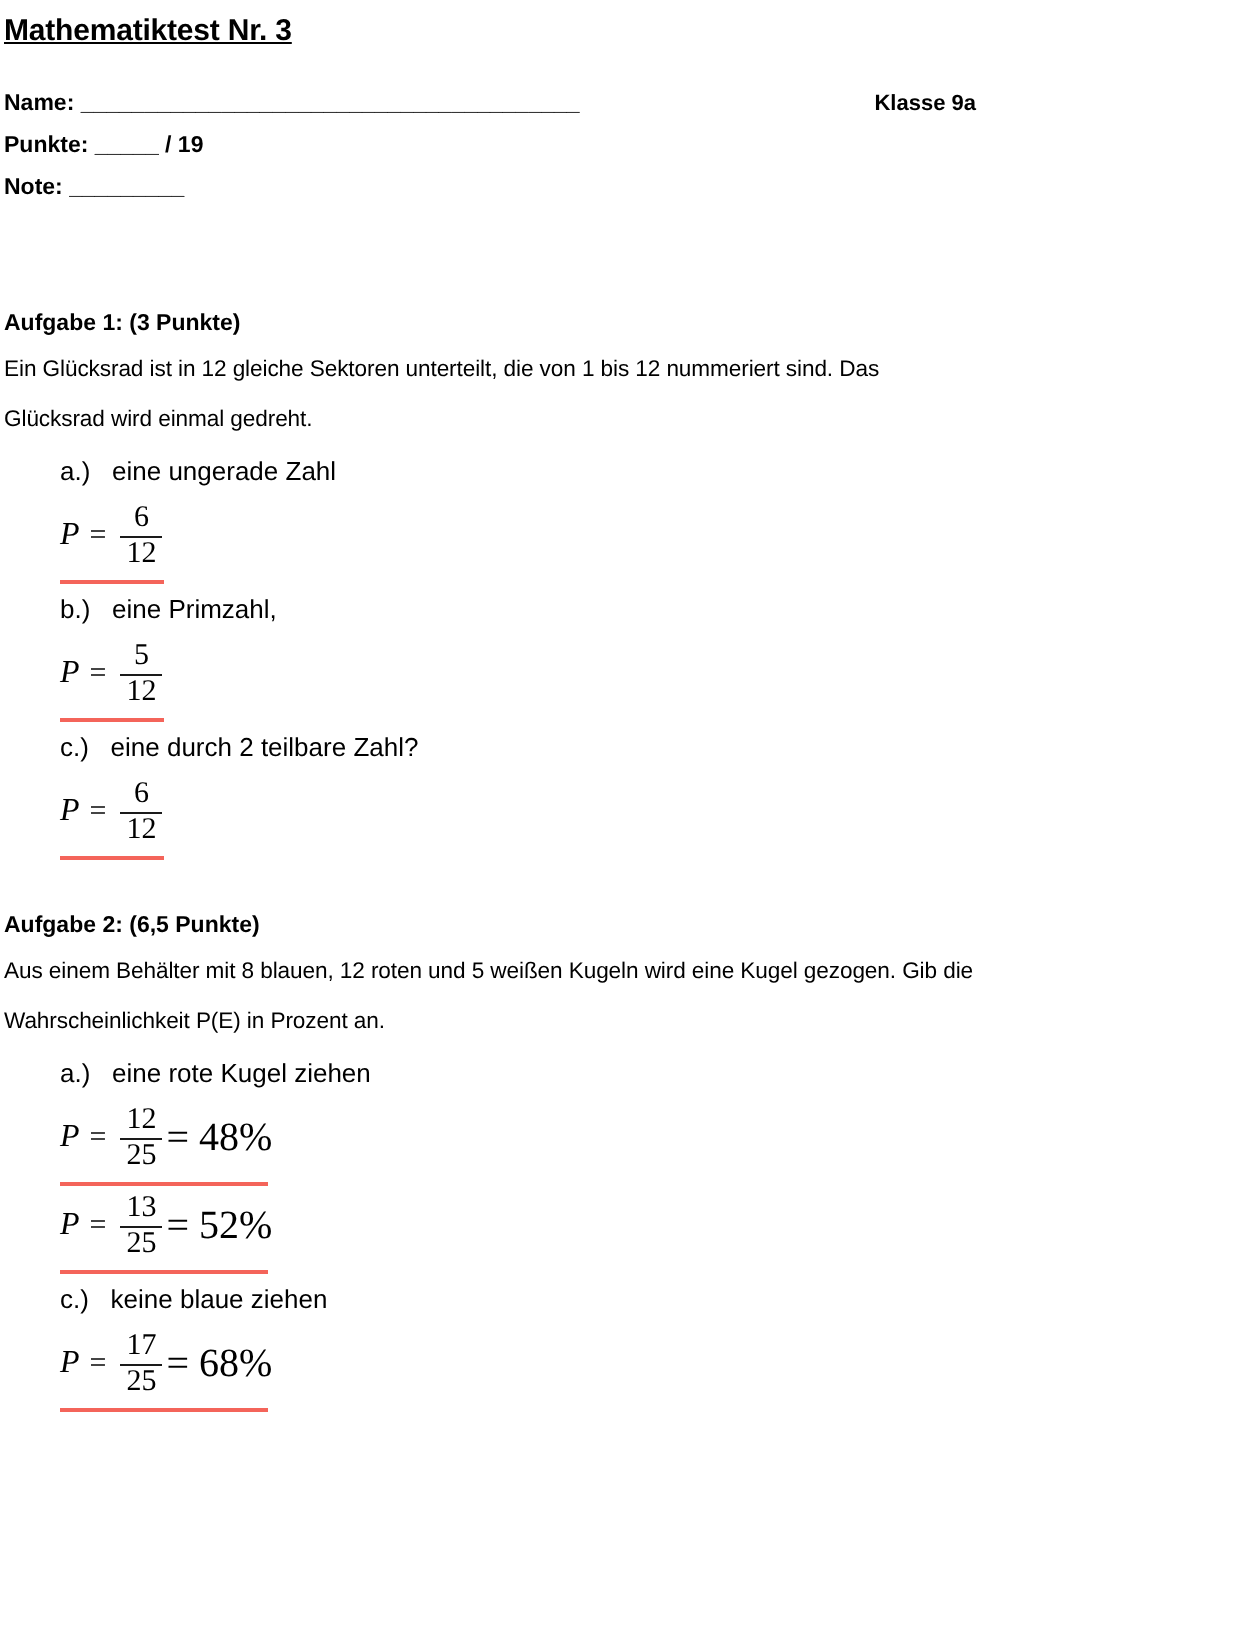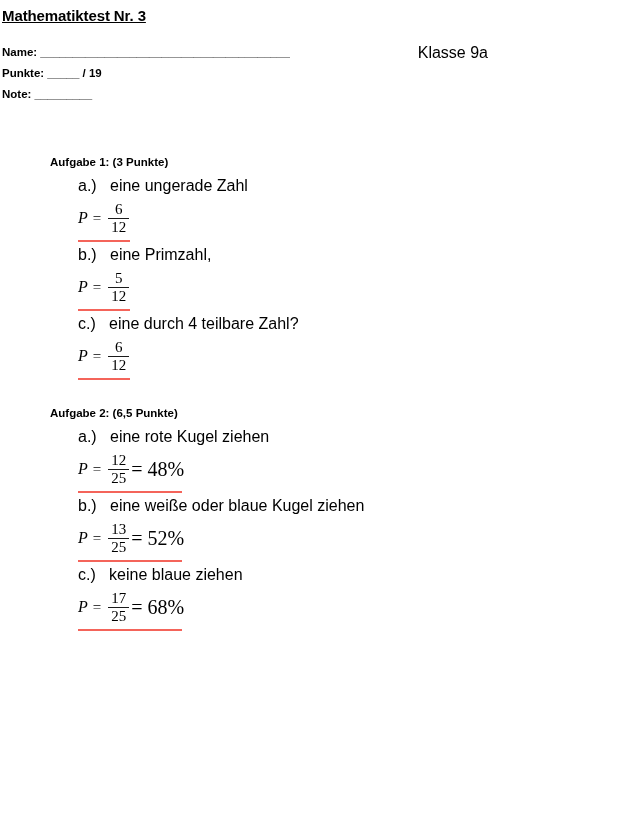--- a/index.html
+++ b/index.html
@@ -40,50 +40,49 @@
     display: flex;
     align-items: flex-end;
     justify-content: space-between;
     font-size: 11.5px;
     font-weight: bold;
     line-height: 21px;
     white-space: pre;
   }
   .meta-row .left { display: inline-block; }
   .meta-row .right {
-    font-size: 16px;
-    font-weight: normal;
+    font-size: 11px;
+    font-weight: bold;
     padding-right: 2px;
   }
 
   
   .section {
     margin-top: 0;
-    margin-left: 48px;
   }
   .section-heading {
     font-size: 11.5px;
     font-weight: bold;
     line-height: 22px;
     margin: 0;
   }
   .body-text {
     font-size: 11.3px;
     line-height: 25px;
     margin: 0;
     letter-spacing: -0.05px;
   }
   .prompt-line {
     font-size: 11.3px;
     line-height: 25px;
     margin: 0;
   }
 
   .sub-item {
-    font-size: 16px;
+    font-size: 13px;
     line-height: 25px;
     margin: 0;
     padding-left: 28px;
     white-space: pre;
   }
 
   
   .answer {
     margin: 0;
     padding-left: 28px;
@@ -166,20 +165,21 @@
     </div>
     <div class="meta-row">
       <span class="left">Note: _________</span>
     </div>
   </div>
 
   <div class="spacer-lg"></div>
 
   <div class="section">
     <div class="section-heading">Aufgabe 1: (3 Punkte)</div>
+    <div class="body-text">Ein Glücksrad ist in 12 gleiche Sektoren unterteilt, die von 1 bis 12 nummeriert sind. Das Glücksrad wird einmal gedreht.</div>
 
     <div class="sub-item">a.)   eine ungerade Zahl</div>
     <div class="answer">
       <span class="formula">
         <span class="var">P</span>
         <span class="eq">=</span>
         <span class="frac">
           <span class="num">6</span>
           <span class="bar"></span>
           <span class="den">12</span>
@@ -197,57 +197,57 @@
         <span class="frac">
           <span class="num">5</span>
           <span class="bar"></span>
           <span class="den">12</span>
         </span>
         <span class="result"></span>
       </span>
       <span class="redline short" style="background: rgb(244, 100, 90);"></span>
     </div>
 
-    <div class="sub-item">c.)   eine durch 4 teilbare Zahl?</div>
+    <div class="sub-item">c.)   eine durch 2 teilbare Zahl?</div>
     <div class="answer">
       <span class="formula">
         <span class="var">P</span>
         <span class="eq">=</span>
         <span class="frac">
           <span class="num">6</span>
           <span class="bar"></span>
           <span class="den">12</span>
         </span>
         <span class="result"></span>
       </span>
       <span class="redline short" style="background: rgb(244, 100, 90);"></span>
     </div>
   </div>
 
   <div class="spacer-md"></div>
 
   <div class="section">
     <div class="section-heading">Aufgabe 2: (6,5 Punkte)</div>
+    <div class="body-text">Aus einem Behälter mit 8 blauen, 12 roten und 5 weißen Kugeln wird eine Kugel gezogen. Gib die Wahrscheinlichkeit P(E) in Prozent an.</div>
 
     <div class="sub-item">a.)   eine rote Kugel ziehen</div>
     <div class="answer">
       <span class="formula">
         <span class="var">P</span>
         <span class="eq">=</span>
         <span class="frac">
           <span class="num">12</span>
           <span class="bar"></span>
           <span class="den">25</span>
         </span>
         <span class="result">= 48%</span>
       </span>
       <span class="redline long" style="background: rgb(244, 100, 90);"></span>
     </div>
 
-    <div class="sub-item">b.)   eine weiße oder blaue Kugel ziehen</div>
     <div class="answer">
       <span class="formula">
         <span class="var">P</span>
         <span class="eq">=</span>
         <span class="frac">
           <span class="num">13</span>
           <span class="bar"></span>
           <span class="den">25</span>
         </span>
         <span class="result">= 52%</span>

